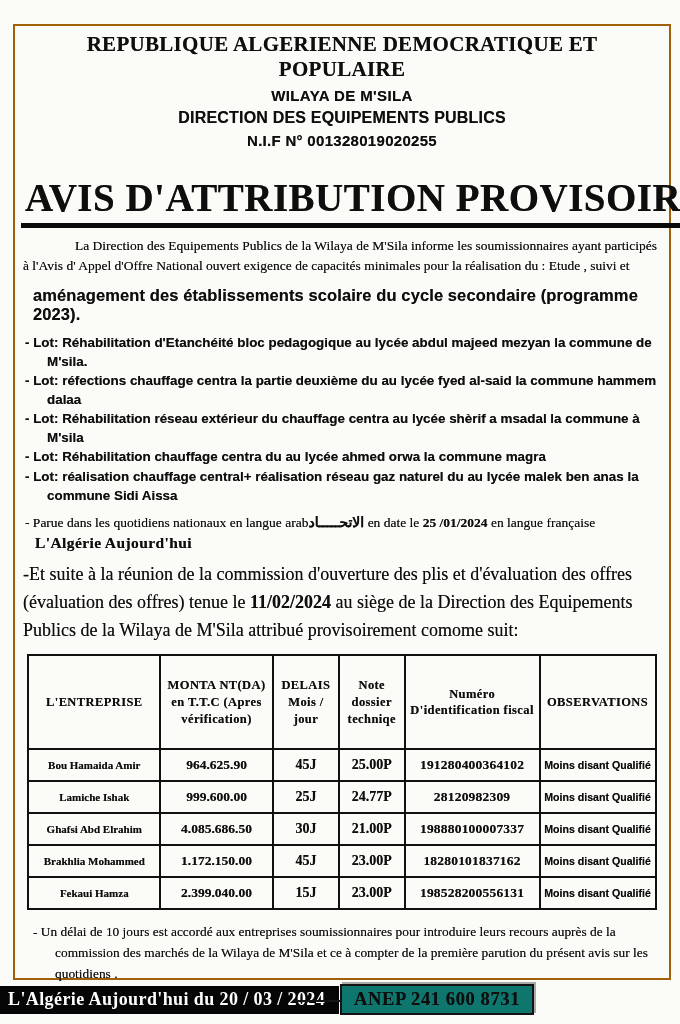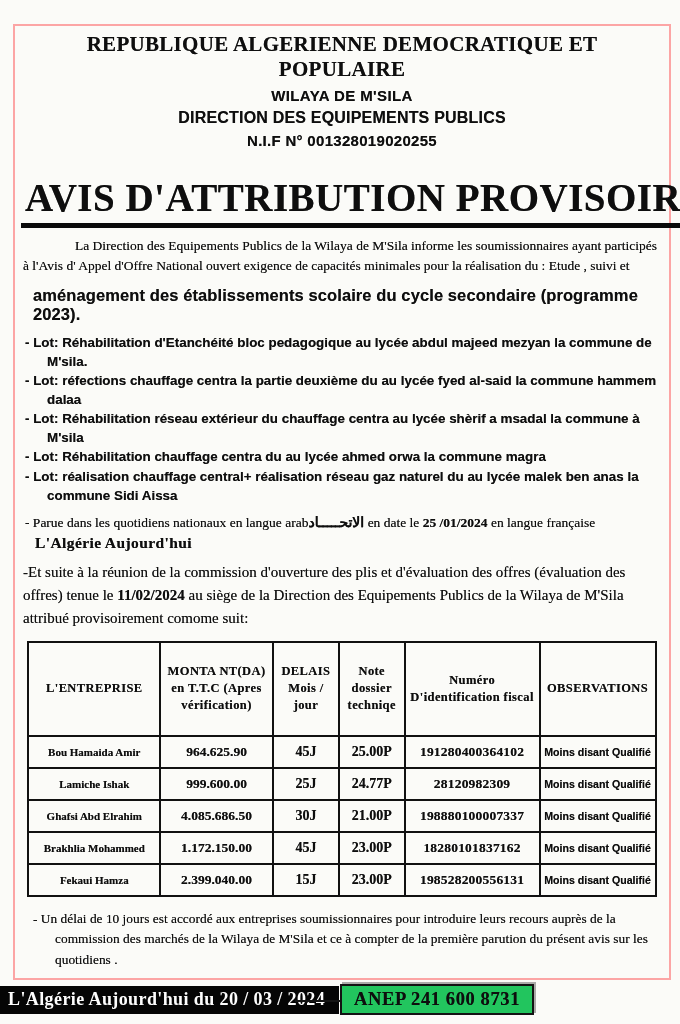--- a/index.html
+++ b/index.html
@@ -7,21 +7,21 @@
     width:680px;height:1024px;
     background:#fbfbf8;
     color:#0e0e0e;
     font-family:"Liberation Serif", serif;
     position:relative;
     overflow:hidden;
     text-shadow:0 0 0.45px rgba(10,10,10,0.6);
   }
   .doc-border{
     position:absolute; top:24px; left:13px; right:9px; bottom:44px;
-    border:2px solid #fca5a5;
+    border:2px solid #a16207;
     padding:4px 6px 0 6px;
     box-sizing:border-box;
   }
   
   .hdr{text-align:center;}
   .hdr-line1{font-family:"Liberation Serif",serif;font-weight:bold;font-size:21px;letter-spacing:0.3px;margin-top:2px;}
   .hdr-line2{font-family:"Liberation Sans",sans-serif;font-weight:bold;font-size:15px;margin-top:5px;letter-spacing:0.4px;}
   .hdr-line3{font-family:"Liberation Sans",sans-serif;font-weight:bold;font-size:16px;margin-top:5px;letter-spacing:0.2px;}
   .hdr-line4{font-family:"Liberation Sans",sans-serif;font-weight:bold;font-size:15px;margin-top:5px;letter-spacing:0.3px;}
   
@@ -46,21 +46,21 @@
   .lot{
     font-family:"Liberation Sans",sans-serif;font-weight:bold;
     font-size:13.4px;line-height:1.43;
     padding-left:26px;text-indent:-22px;
     margin-top:0;
   }
   .pub{margin-top:8px;font-size:13.5px;padding-left:26px;text-indent:-22px;line-height:1.4;}
   .pub b{font-weight:bold;}
   .arabic{font-weight:bold;font-size:14px;}
   .journal{font-family:"Liberation Serif",serif;font-weight:bold;font-size:15.5px;margin:1px 0 0 14px;letter-spacing:0.4px;}
-  .commission{margin:9px 2px 0 2px;font-size:15px;line-height:1.55;}
+  .commission{margin:9px 2px 0 2px;font-size:18px;line-height:1.55;}
   
   table.award{
     border-collapse:collapse;
     width:98%;
     margin:10px auto 0 auto;
     table-layout:fixed;
   }
   table.award th, table.award td{
     border:2px solid #111;
     text-align:center;vertical-align:middle;
@@ -87,21 +87,21 @@
     position:absolute;left:0;top:2px;
     background:#050505;color:#fdfdfd;
     font-family:"Liberation Serif",serif;font-weight:bold;font-size:18px;
     padding:3px 14px 4px 8px;letter-spacing:0.4px;
   }
   .footer-line{
     position:absolute;left:295px;right:196px;top:16px;border-top:2px solid #151515;
   }
   .footer-right{
     position:absolute;right:14px;top:0px;
-    border:2px solid #131313;background:#22c55e;
+    border:2px solid #131313;background:#0f766e;
     font-family:"Liberation Serif",serif;font-weight:bold;font-size:18.5px;
     padding:3px 12px;letter-spacing:0.6px;
     box-shadow:2px -2px 0 0 rgba(20,20,20,0.35);
   }
 </style>
 </head>
 <body>
 
 <div class="doc-border">
 

